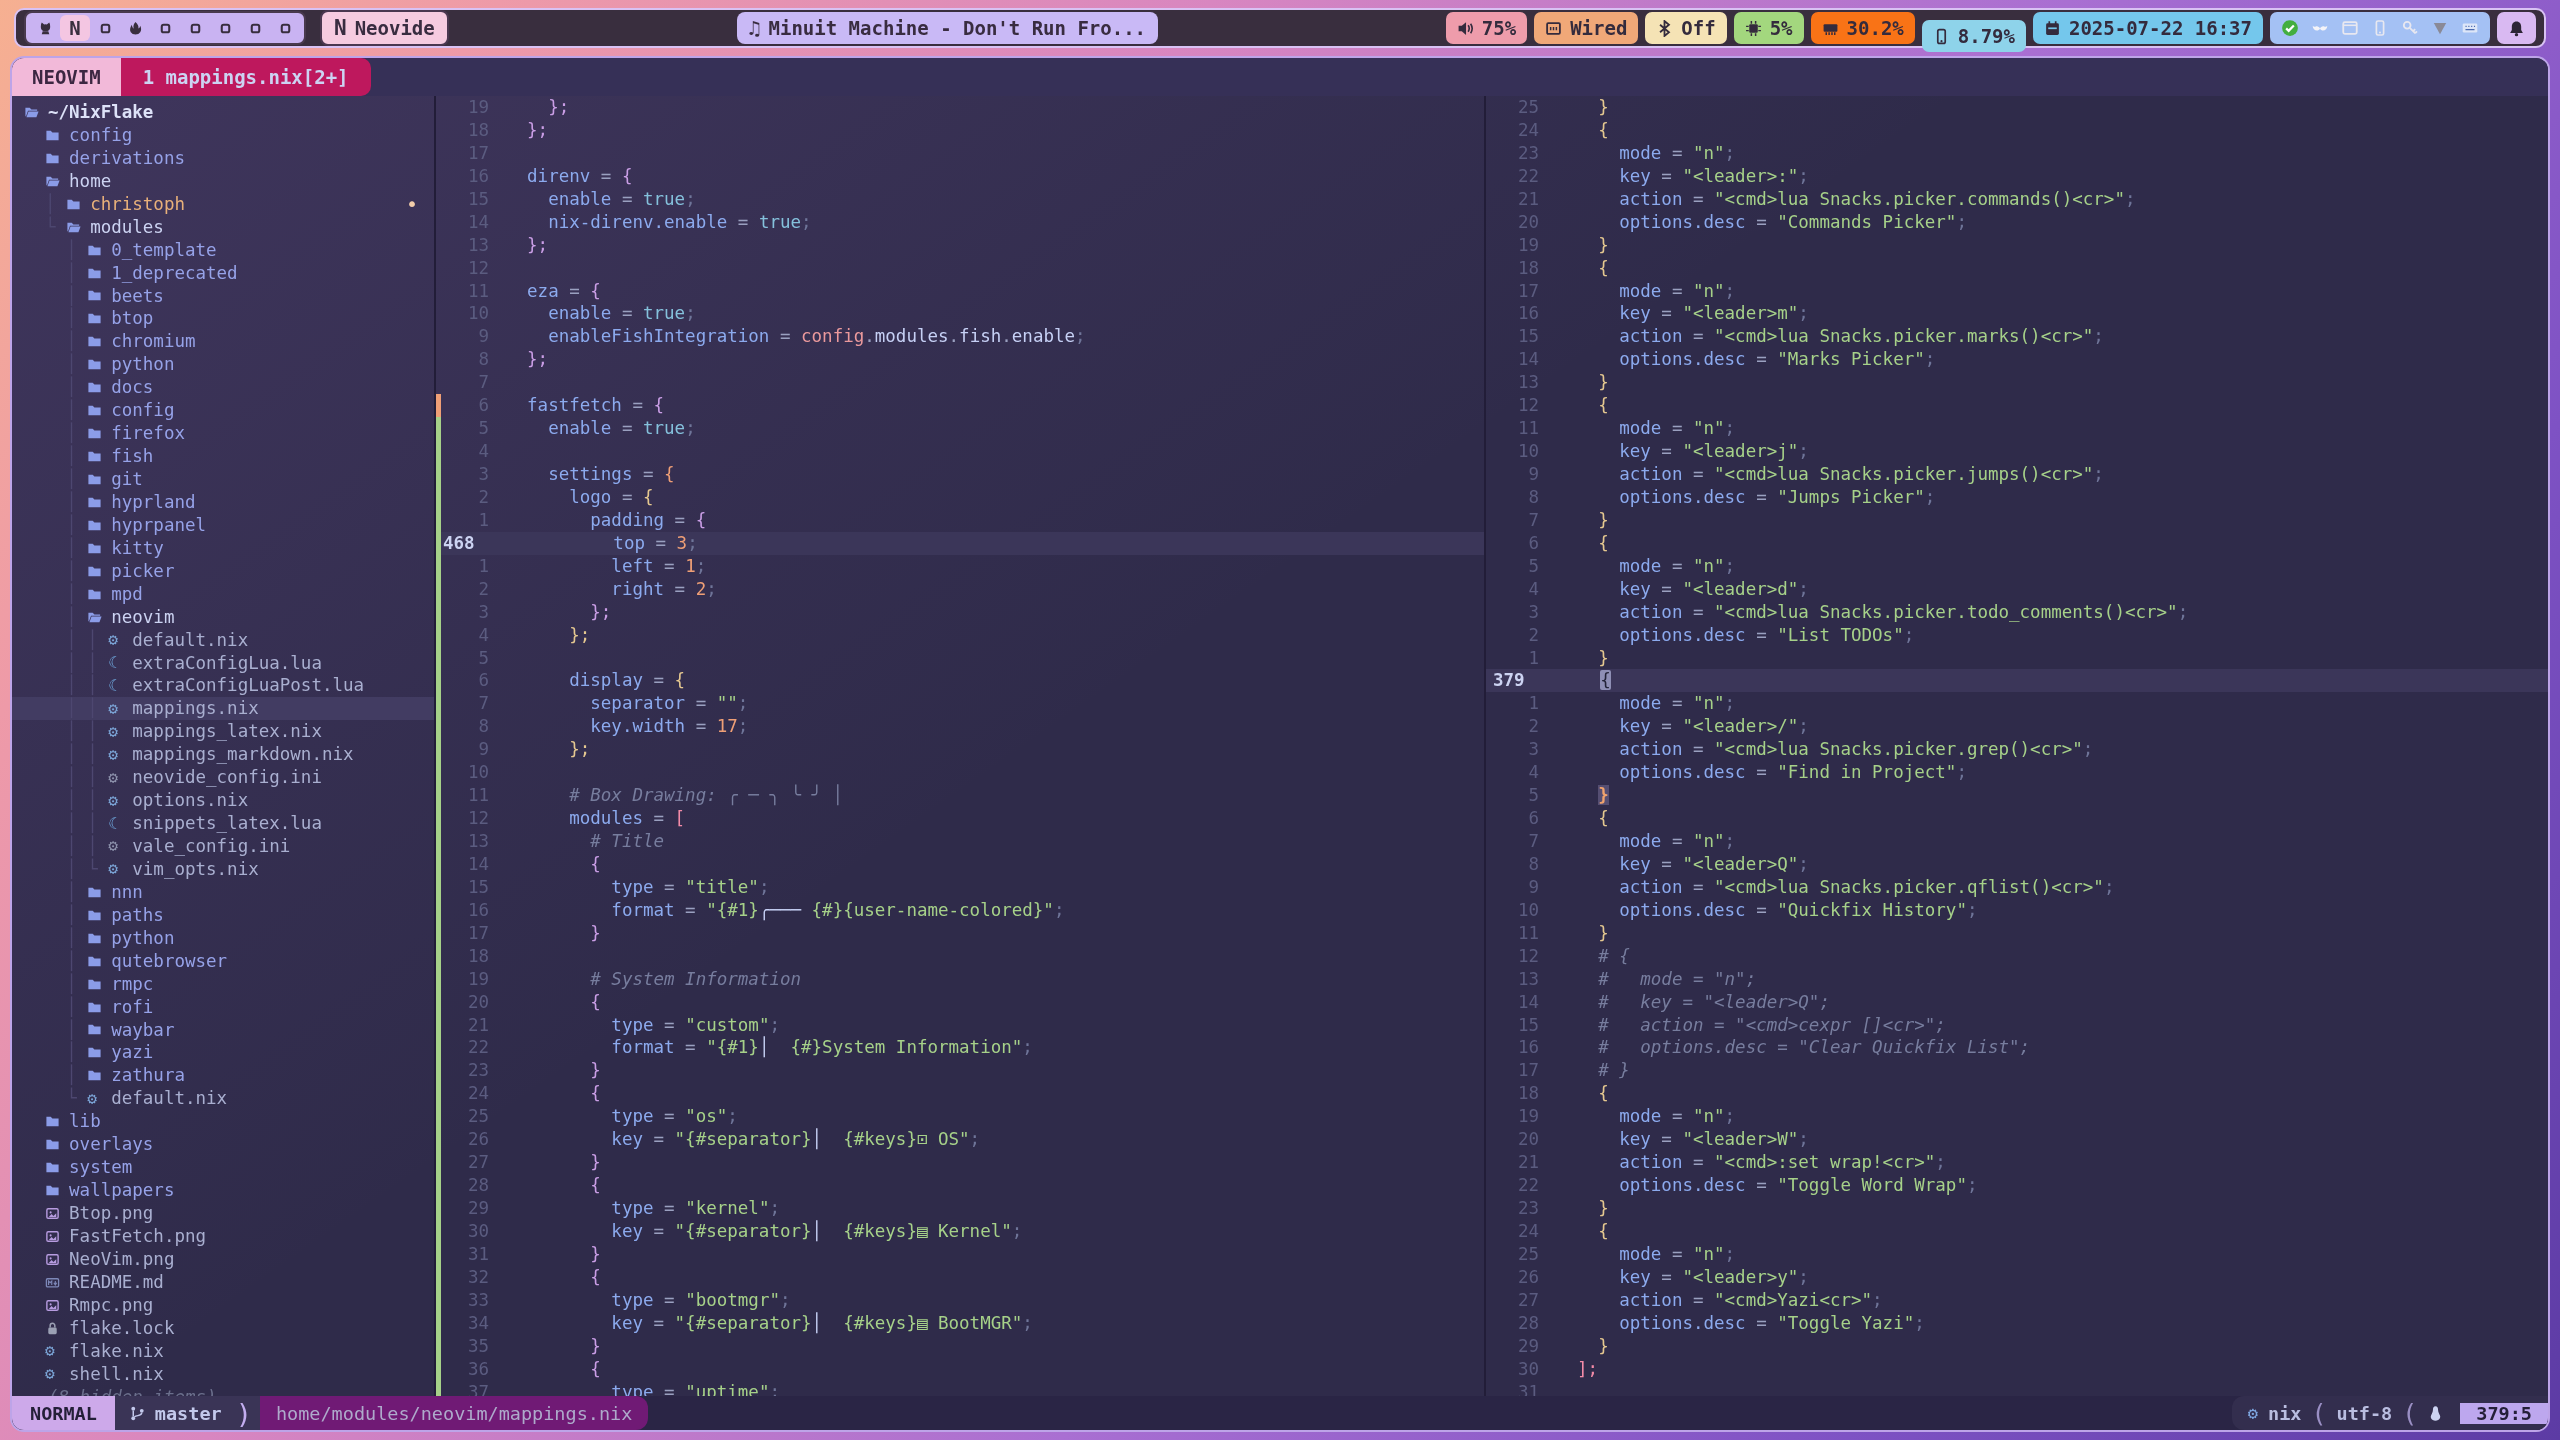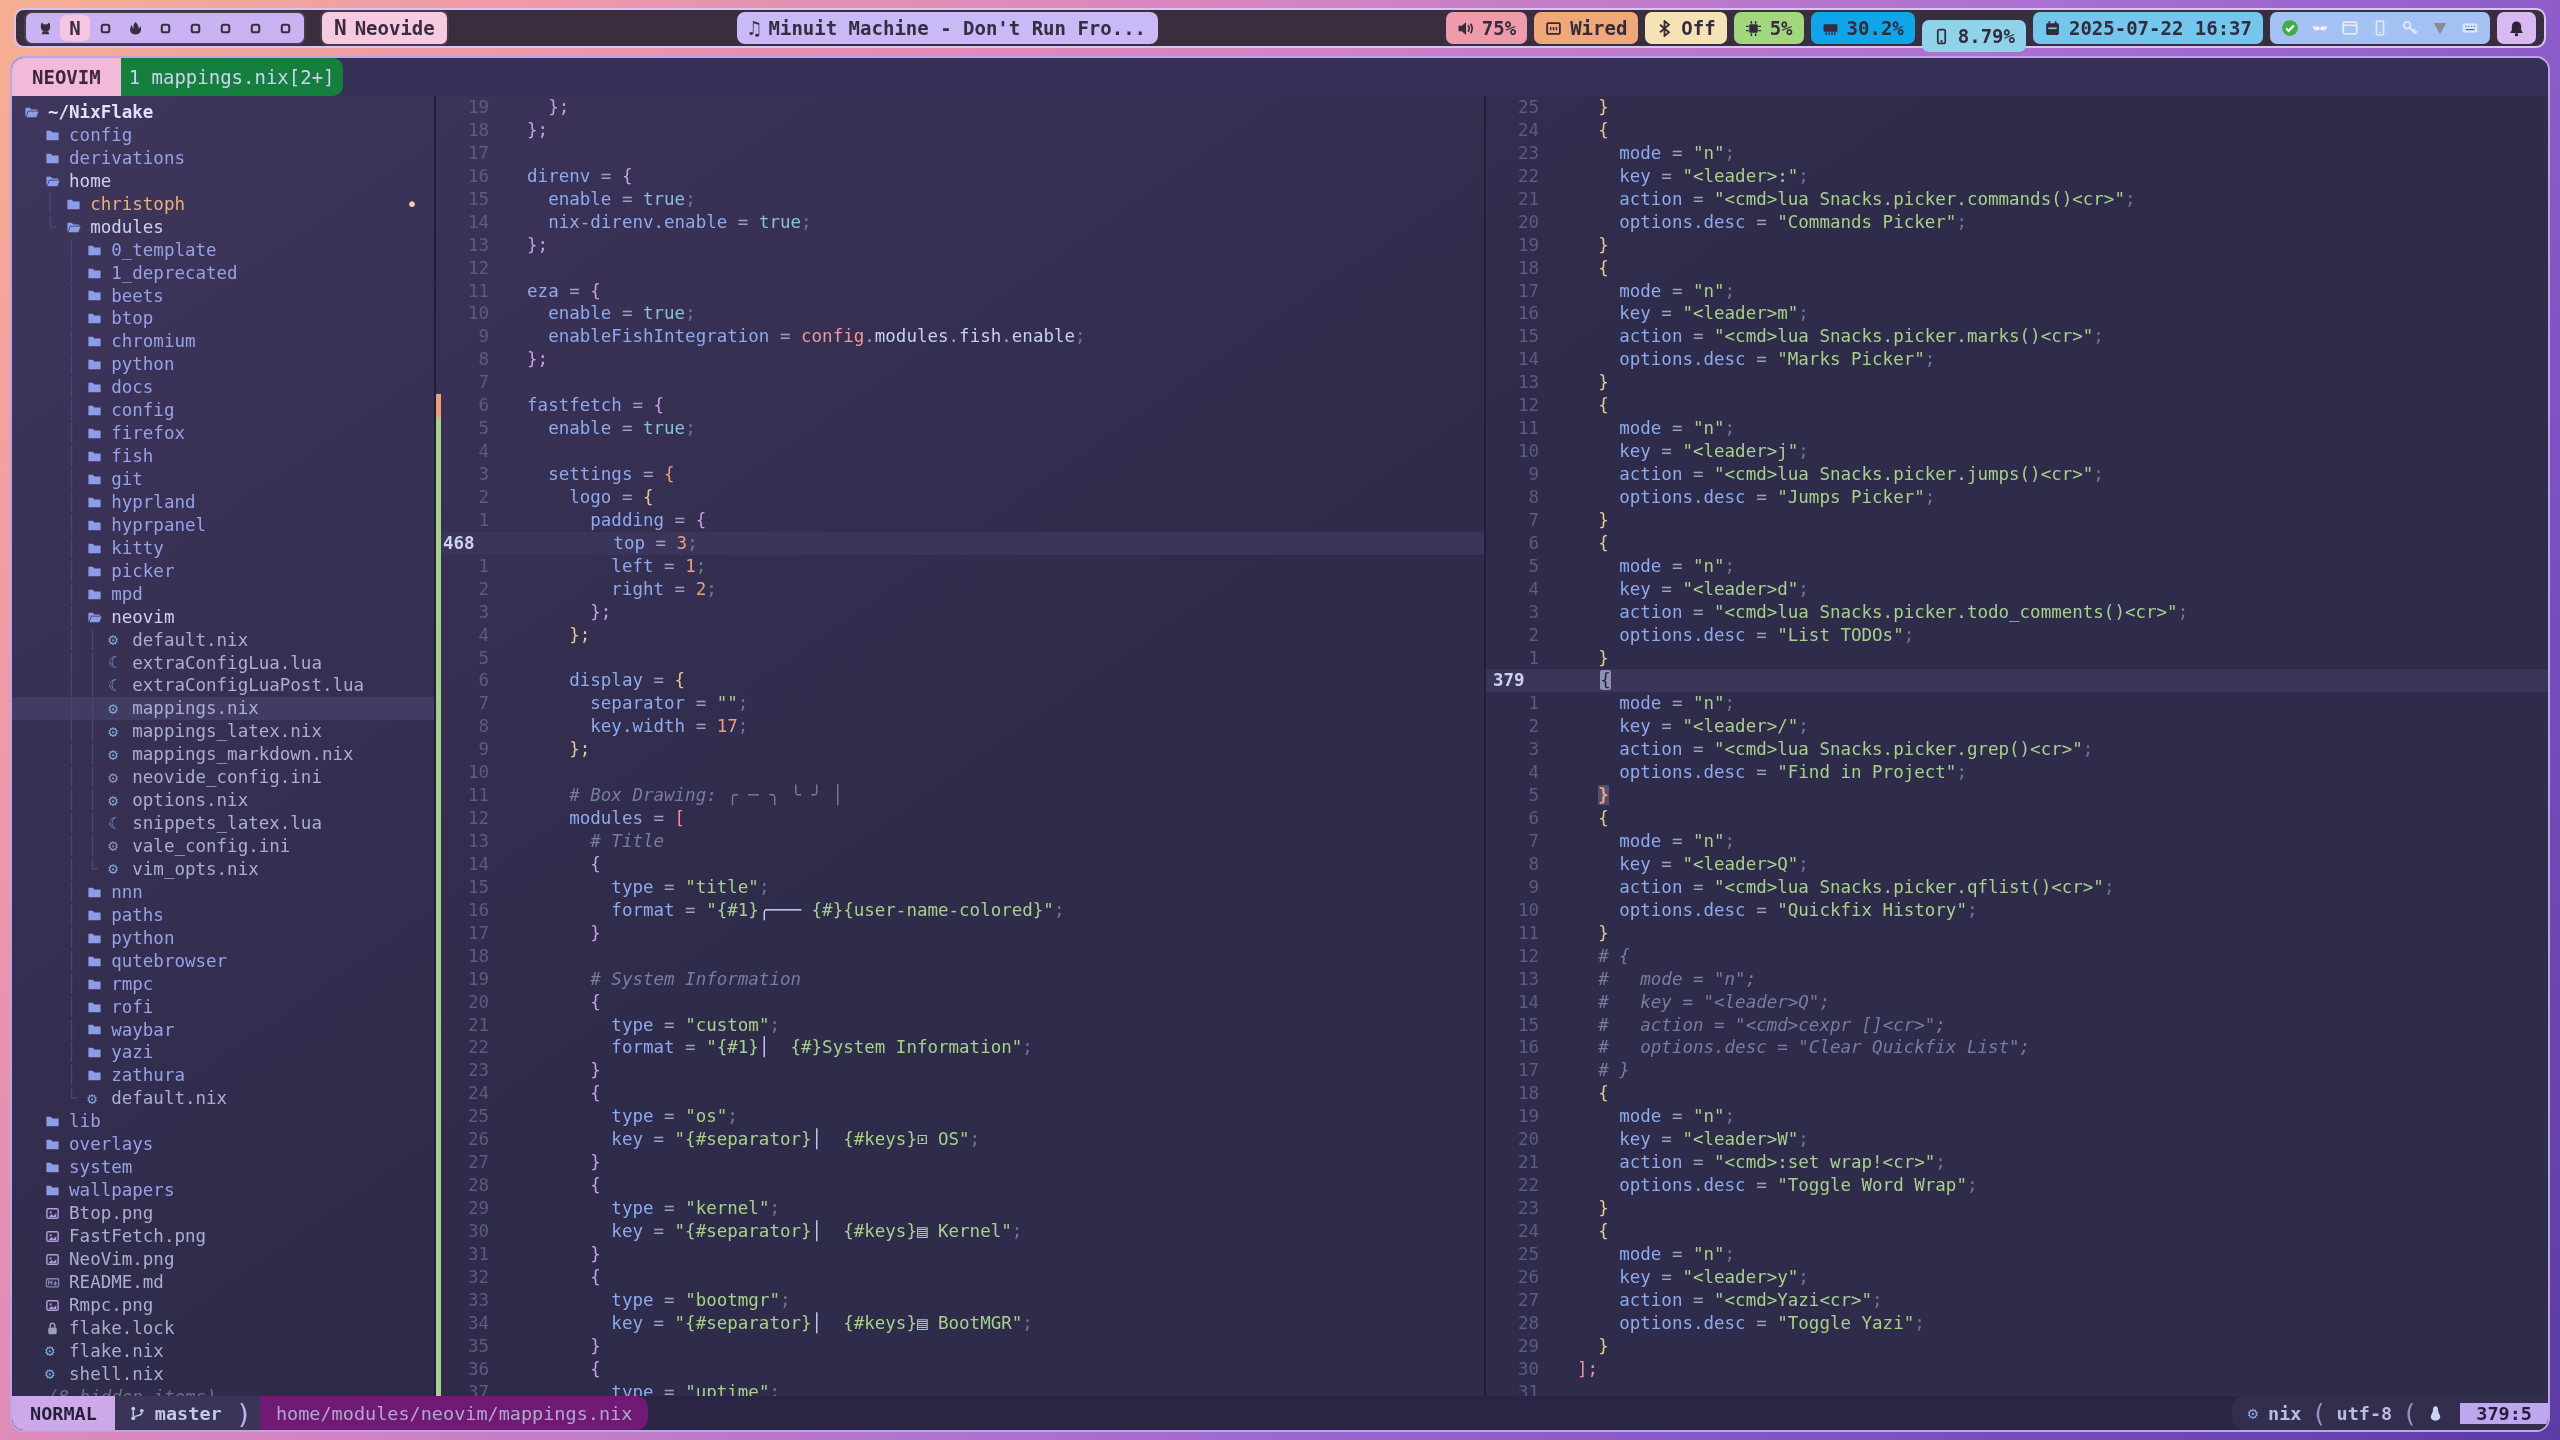--- a/index.html
+++ b/index.html
@@ -23,21 +23,21 @@
   .tray{display:flex;gap:12px;align-items:center;}
   .tray svg{width:18px;height:18px;}
   .spacer{flex:1;}
 
   
   .window{position:absolute;left:10px;right:10px;top:56px;bottom:8px;background:#2f2b4a;
     border:2px solid #bda4e8;border-radius:14px;overflow:hidden;box-sizing:border-box;
     background:linear-gradient(145deg,rgba(150,110,190,.16),rgba(0,0,0,0) 45%),#2f2b4a;}
   .tabline{height:38px;background:#363057;display:flex;align-items:stretch;font-size:19px;}
   .tab-label{background:#f2b9d9;color:#3c2742;font-weight:bold;display:flex;align-items:center;padding:0 20px;}
-  .tab{background:#15803d;color:#ccd3f2;display:flex;align-items:center;padding:0 8px;border-radius:0 10px 10px 0;font-weight:normal;}
+  .tab{background:#be185d;color:#ccd3f2;display:flex;align-items:center;padding:0 22px;border-radius:0 10px 10px 0;font-weight:bold;}
 
   .main{position:absolute;top:38px;bottom:34px;left:0;right:0;display:flex;}
   .vsep{width:2px;background:#221d38;flex:none;}
 
   
   .tree{width:422px;flex:none;padding-top:5px;overflow:hidden;font-size:17.5px;}
   .trow{height:22.95px;line-height:22.95px;display:flex;align-items:center;position:relative;padding-left:12px;white-space:pre;}
   .trow.sel{background:#423c62;}
   .guide{color:#4d4770;white-space:pre;}
   .ticon{display:inline-flex;width:24px;flex:none;align-items:center;}
@@ -175,21 +175,21 @@
         </svg>
         <span>Off</span>
       </div>
       <div class="mod" style="background: rgb(163, 215, 126);">
         <svg viewBox="0 0 16 16" fill="currentColor">
           <rect x="4" y="4" width="8" height="8" rx="1"></rect>
           <path d="M6 1v2.5M10 1v2.5M6 12.5V15M10 12.5V15M1 6h2.5M1 10h2.5M12.5 6H15M12.5 10H15" stroke="currentColor" stroke-width="1.4"></path>
         </svg>
         <span>5%</span>
       </div>
-      <div class="mod" style="background: #0ea5e9;">
+      <div class="mod" style="background: #f97316;">
         <svg viewBox="0 0 16 16" fill="currentColor">
           <rect x="1.5" y="4" width="13" height="7" rx="1"></rect>
           <path d="M4 11.5V14M6.7 11.5V14M9.4 11.5V14M12 11.5V14" stroke="currentColor" stroke-width="1.4"></path>
         </svg>
         <span>30.2%</span>
       </div>
       <div class="mod" style="background: rgb(142, 211, 234); margin-top: 16px;">
         <svg viewBox="0 0 16 16">
           <rect x="4.5" y="1.5" width="7" height="13" rx="1.6" fill="none" stroke="currentColor" stroke-width="1.6"></rect>
           <circle cx="8" cy="12.4" r="1" fill="currentColor"></circle>

